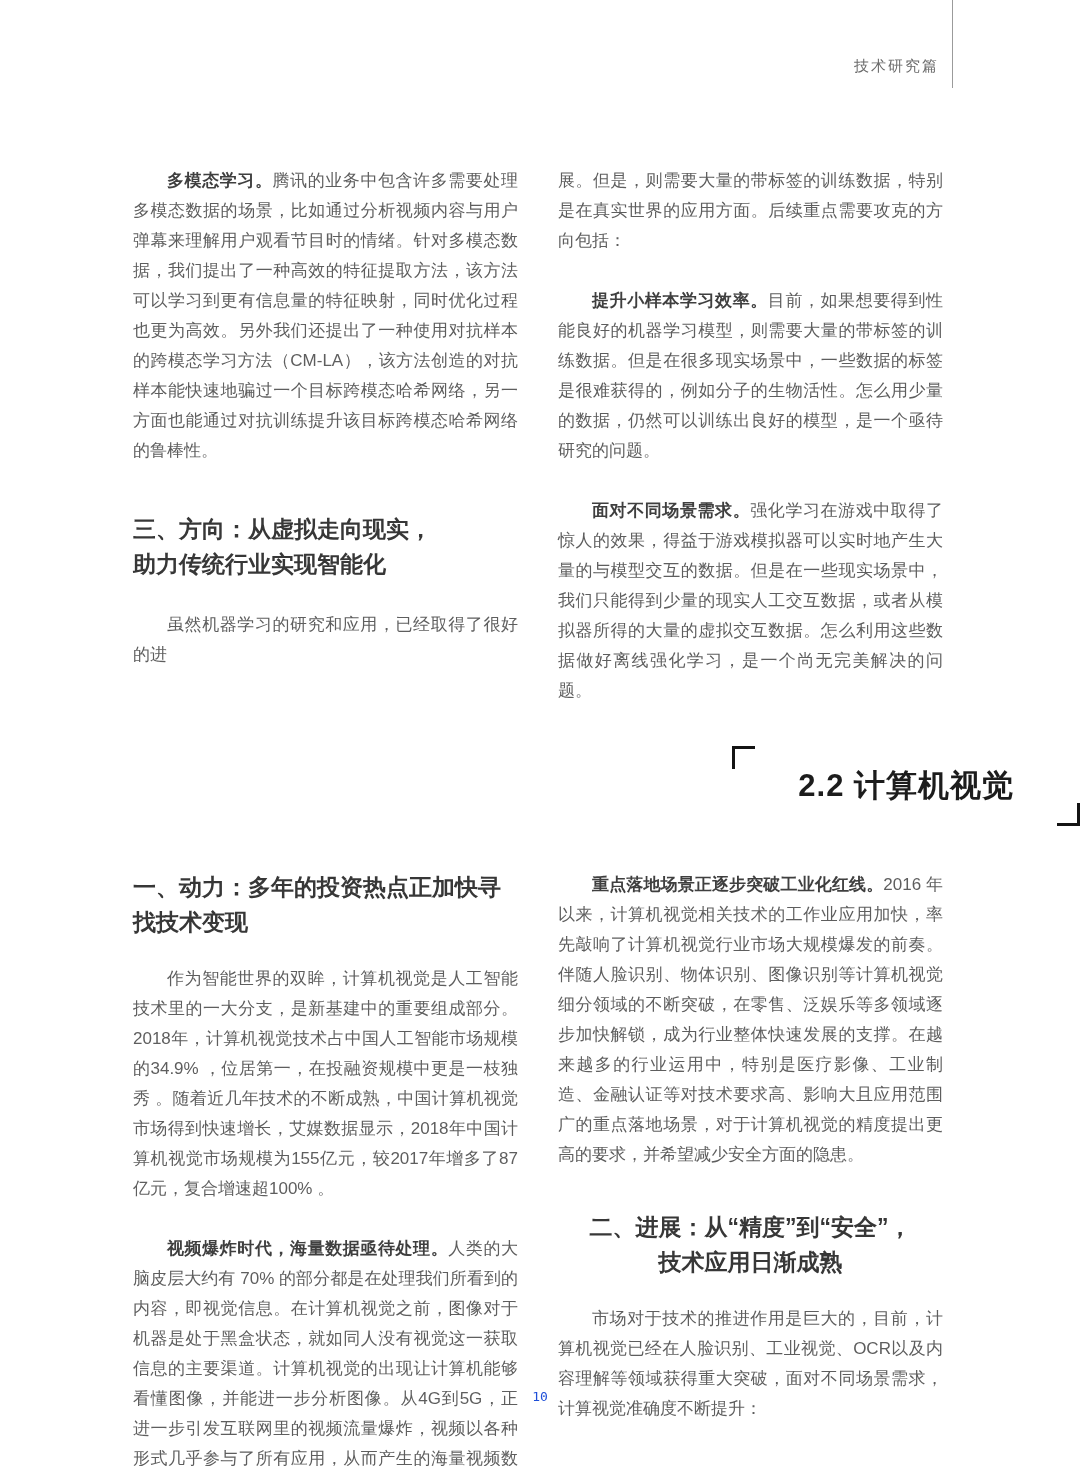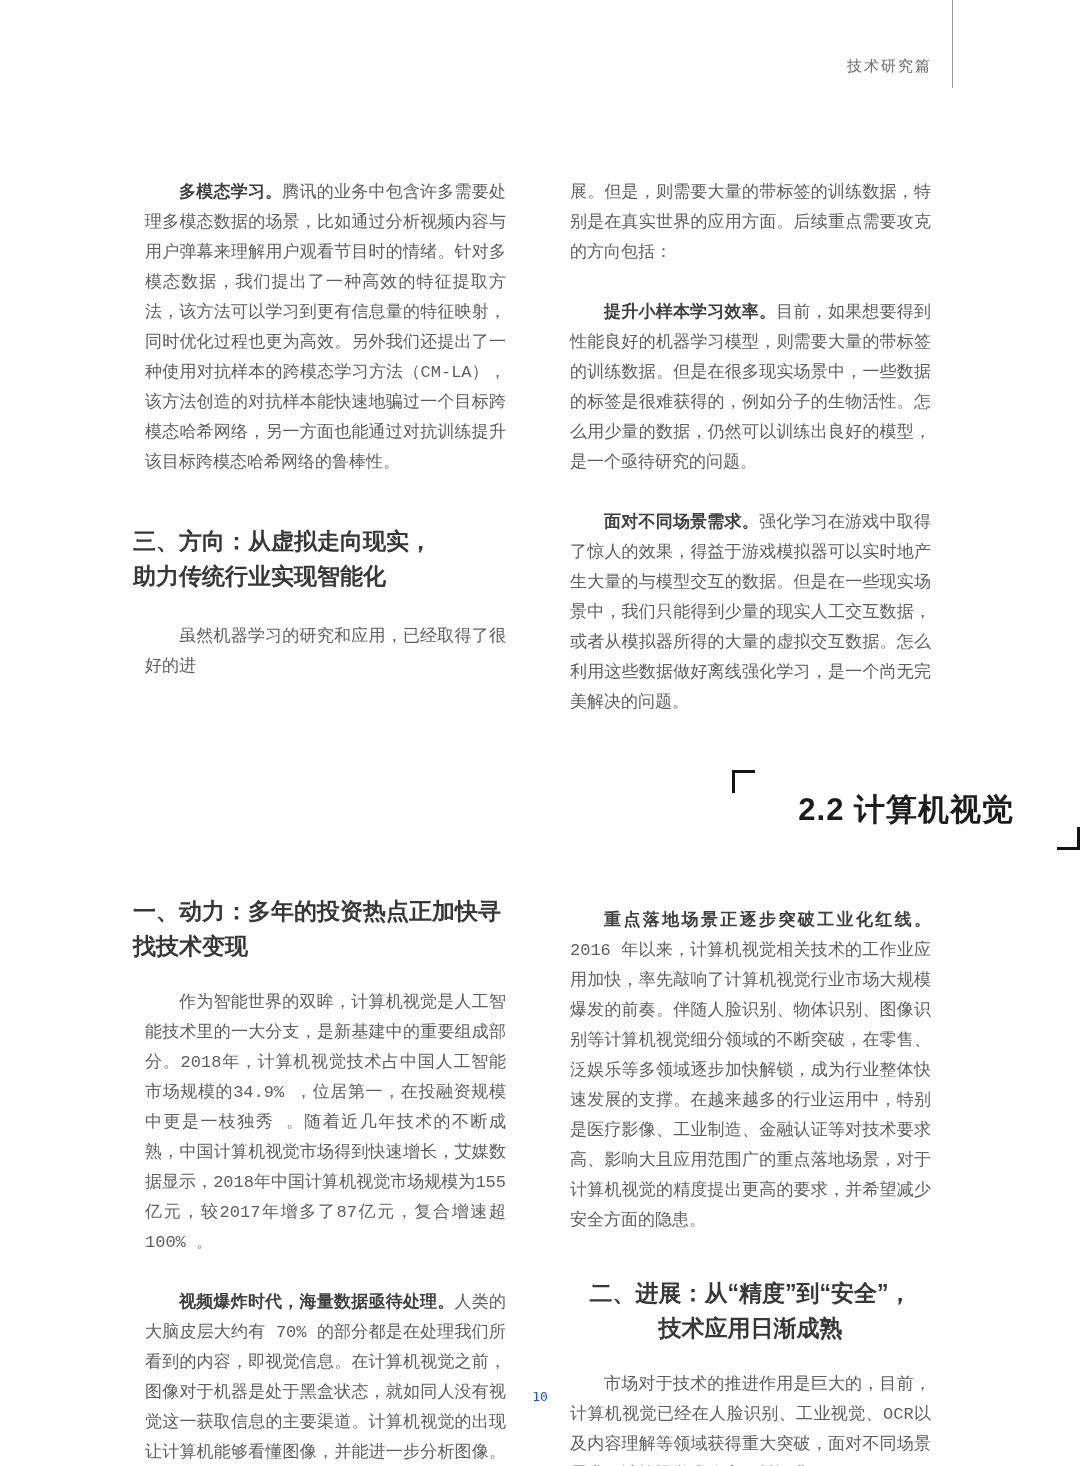--- a/index.html
+++ b/index.html
@@ -9,36 +9,35 @@
     background:#ffffff;
     font-family:"Liberation Sans","DejaVu Sans",sans-serif;
     overflow:hidden;
   }
   
   .header-rule {
     position:absolute; top:0; left:952px;
     width:1px; height:88px; background:#9b9b9b;
   }
   .header-label {
-    position:absolute; top:57px; right:148px;
+    position:absolute; top:57px; right:141px;
     font-size:15px; color:#6b6b6b; letter-spacing:2px;
   }
   
   .columns { display:flex; gap:40px; padding:0 137px 0 133px; }
   .col { width:385px; }
   .top-columns { padding-top:166px; }
   .bottom-columns { margin-top:44px; }
   
   .body-para {
-    margin:12px;
+    margin:0;
     font-size:17px; line-height:30px;
     color:#5e5e5e;
     text-align:justify;
     text-indent:2em;
-    font-family:Liberation Mono, monospace;
   }
   .lead { font-weight:bold; color:#3f3f3f; }
   .mt30 { margin-top:30px; }
   .mt28 { margin-top:28px; }
   .mt24 { margin-top:24px; }
   
   .sub-heading {
     font-size:23px; line-height:35px;
     font-weight:bold; color:#373737;
   }

